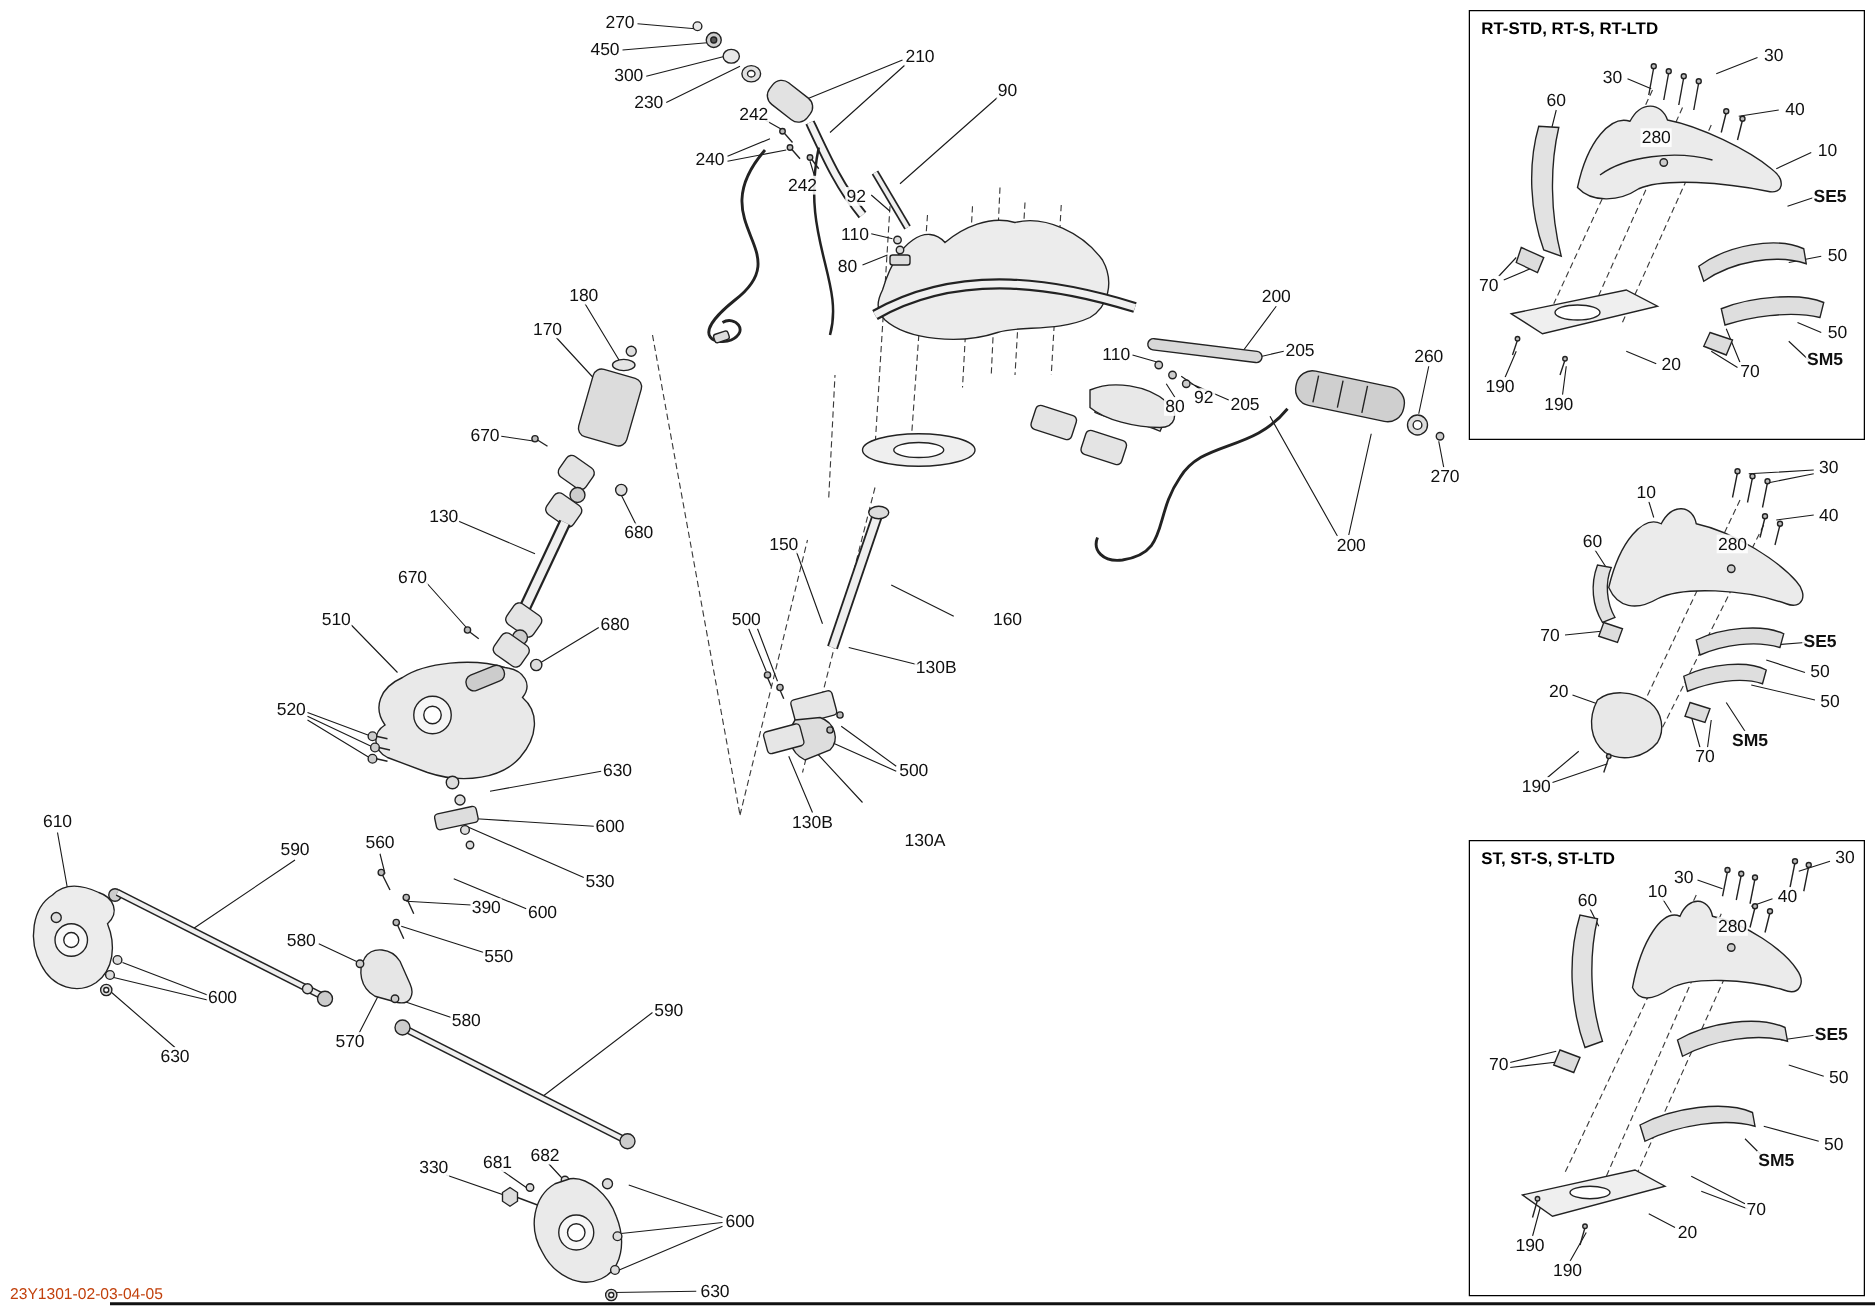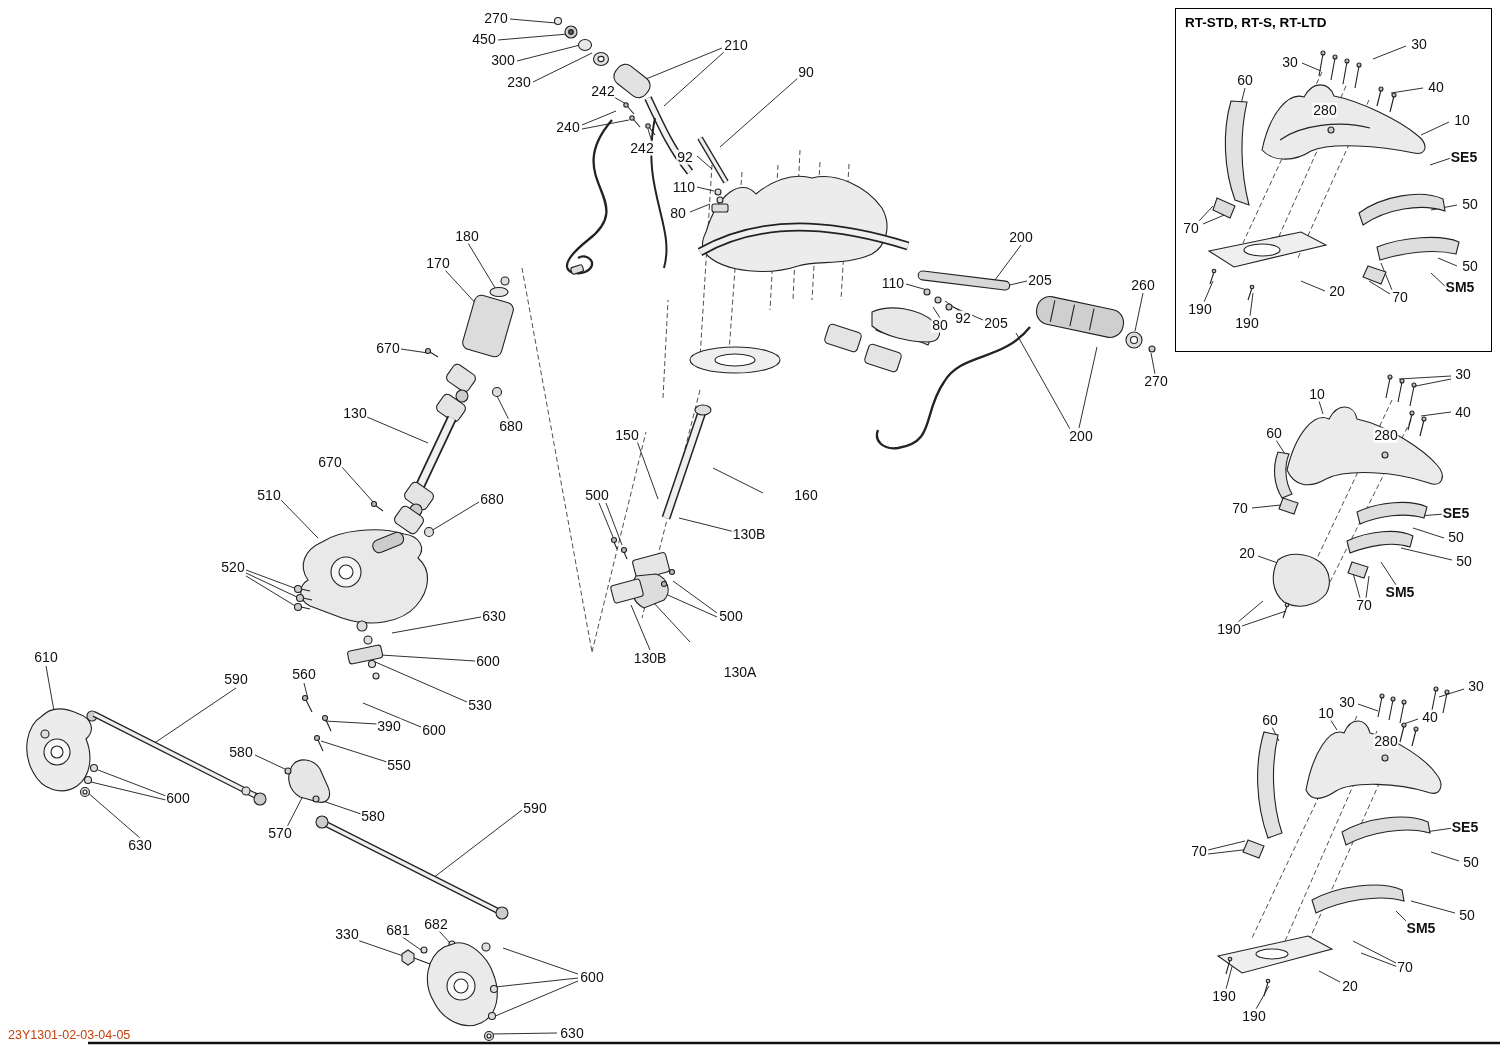--- a/index.html
+++ b/index.html
@@ -18,20 +18,23 @@
   .ln{stroke:#222;stroke-width:1.1;fill:none;}
   .fl{stroke:#222;stroke-width:1.1;}
 </style>
 </head>
 <body>
 
 <div class="page">
 
   <div class="panel" id="panel-rt" style="left:1175px;top:8px;width:317px;height:344px;">
     <span class="panel-title">RT-STD, RT-S, RT-LTD</span>
+  </div>
+  <div class="panel" id="panel-st" style="left:1175px;top:672px;width:317px;height:365px;">
+    <span class="panel-title">ST, ST-S, ST-LTD</span>
   </div>
 
   <svg class="art" width="1500" height="1045" viewBox="0 0 1500 1045">
 
     <g>
       <path class="dash" d="M522,268 L592,652 M592,652 L646,432 M712,165 L700,358 M742,172 L729,352
         M820,162 L812,300 M849,164 L841,300 M778,165 L770,310 M800,150 L793,300
         M700,390 L642,618 M663,398 L668,300"></path>
       <path class="dash" d="M1322,72 L1243,243 M1346,86 L1272,252 M1369,100 L1297,260"></path>
       <path class="dash" d="M1392,400 L1303,588 M1411,420 L1322,598"></path>

